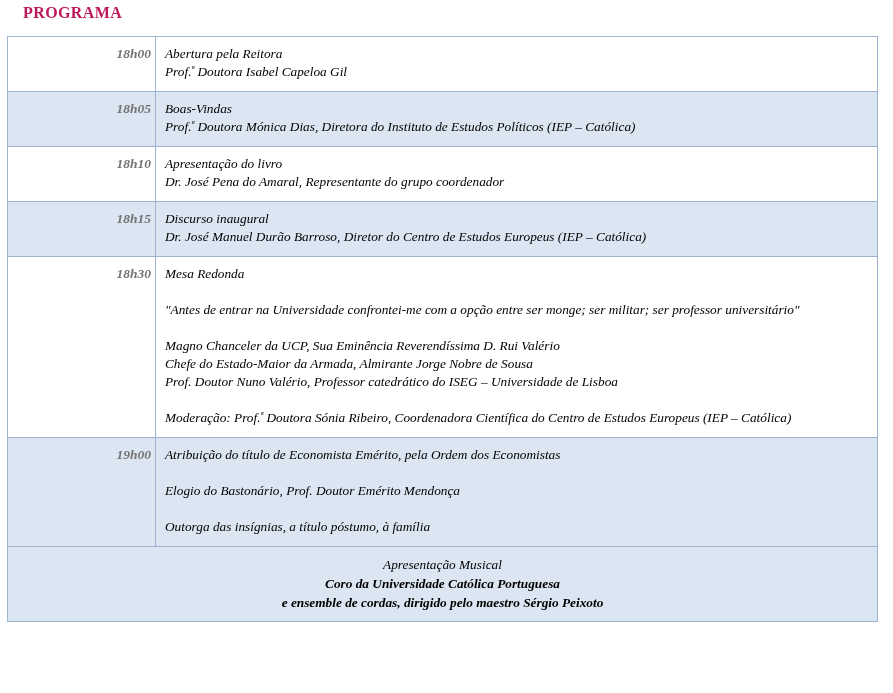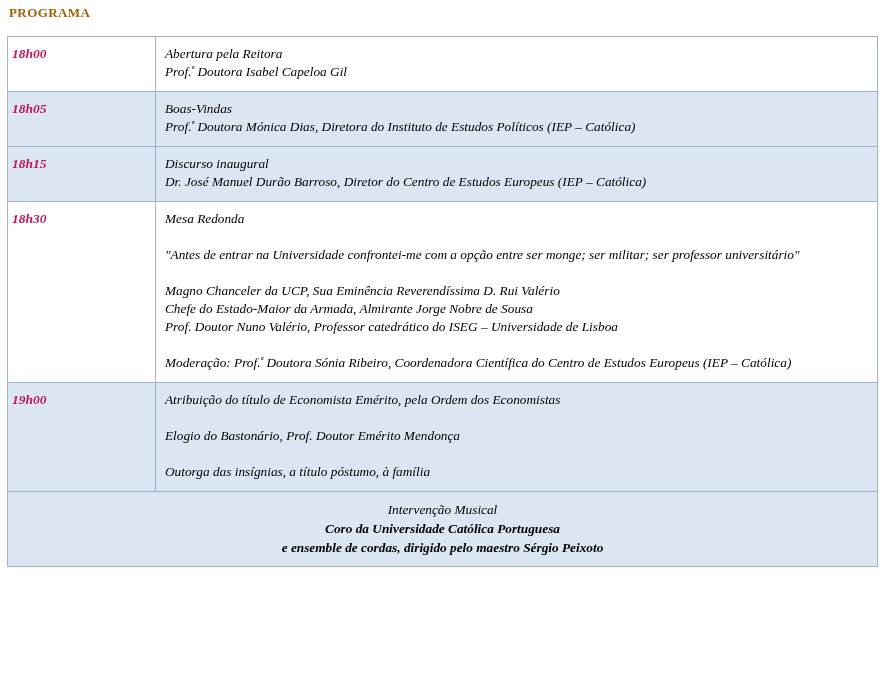--- a/index.html
+++ b/index.html
@@ -14,49 +14,49 @@
     overflow: hidden;
   }
   .page {
     position: relative;
     width: 893px;
     height: 693px;
     box-sizing: border-box;
   }
   .page-title {
     position: absolute;
-    left: 9px;
+    left: 23px;
     top: 0px;
     font-family: "Liberation Serif", "DejaVu Serif", serif;
-    font-size: 13px;
+    font-size: 16px;
     font-weight: bold;
-    color: #a16207;
+    color: #be185d;
     letter-spacing: 0.4px;
     line-height: 26px;
   }
   .program-table {
     position: absolute;
     left: 7px;
     top: 36px;
     width: 871px;
     border-collapse: collapse;
     table-layout: fixed;
   }
   .program-table td {
     border: 1px solid #9db3d0;
     vertical-align: top;
     padding: 0;
   }
   .col-time {
     width: 139px;
-    text-align: left;
+    text-align: right;
     font-style: italic;
     font-weight: bold;
     font-size: 13.5px;
-    color: #be185d;
+    color: #737373;
     padding: 8px 4px 8px 4px !important;
     line-height: 17px;
   }
   .col-desc {
     font-style: italic;
     font-weight: normal;
     font-size: 13.3px;
     color: #000000;
     line-height: 18px;
     padding: 8px 6px 10px 9px !important;
@@ -108,20 +108,27 @@
             <div class="line"><span>Prof.<sup class="ord">ª</sup> Doutora Isabel Capeloa Gil</span></div>
           </td>
         </tr>
         <tr class="shade">
           <td class="col-time">18h05</td>
           <td class="col-desc">
             <div class="line"><span>Boas-Vindas</span></div>
             <div class="line"><span>Prof.<sup class="ord">ª</sup> Doutora Mónica Dias, Diretora do Instituto de Estudos Políticos (IEP – Católica)</span></div>
           </td>
         </tr>
+        <tr class="plain">
+          <td class="col-time">18h10</td>
+          <td class="col-desc">
+            <div class="line"><span>Apresentação do livro</span></div>
+            <div class="line"><span>Dr. José Pena do Amaral, Representante do grupo coordenador</span></div>
+          </td>
+        </tr>
         <tr class="shade">
           <td class="col-time">18h15</td>
           <td class="col-desc">
             <div class="line"><span>Discurso inaugural</span></div>
             <div class="line"><span>Dr. José Manuel Durão Barroso, Diretor do Centro de Estudos Europeus (IEP – Católica)</span></div>
           </td>
         </tr>
         <tr class="plain">
           <td class="col-time">18h30</td>
           <td class="col-desc">
@@ -141,21 +148,21 @@
           <td class="col-desc">
             <div class="line"><span>Atribuição do título de Economista Emérito, pela Ordem dos Economistas</span></div>
             <div class="gap">&nbsp;</div>
             <div class="line"><span>Elogio do Bastonário, Prof. Doutor Emérito Mendonça</span></div>
             <div class="gap">&nbsp;</div>
             <div class="line"><span>Outorga das insígnias, a título póstumo, à família</span></div>
           </td>
         </tr>
         <tr>
           <td class="footer-cell" colspan="2">
-            <div>Intervenção Musical</div>
+            <div>Apresentação Musical</div>
             <div class="strong">Coro da Universidade Católica Portuguesa</div>
             <div class="strong">e ensemble de cordas, dirigido pelo maestro Sérgio Peixoto</div>
           </td>
         </tr>
       </tbody>
   </table>
 
 </div>
 
 </body></html>

